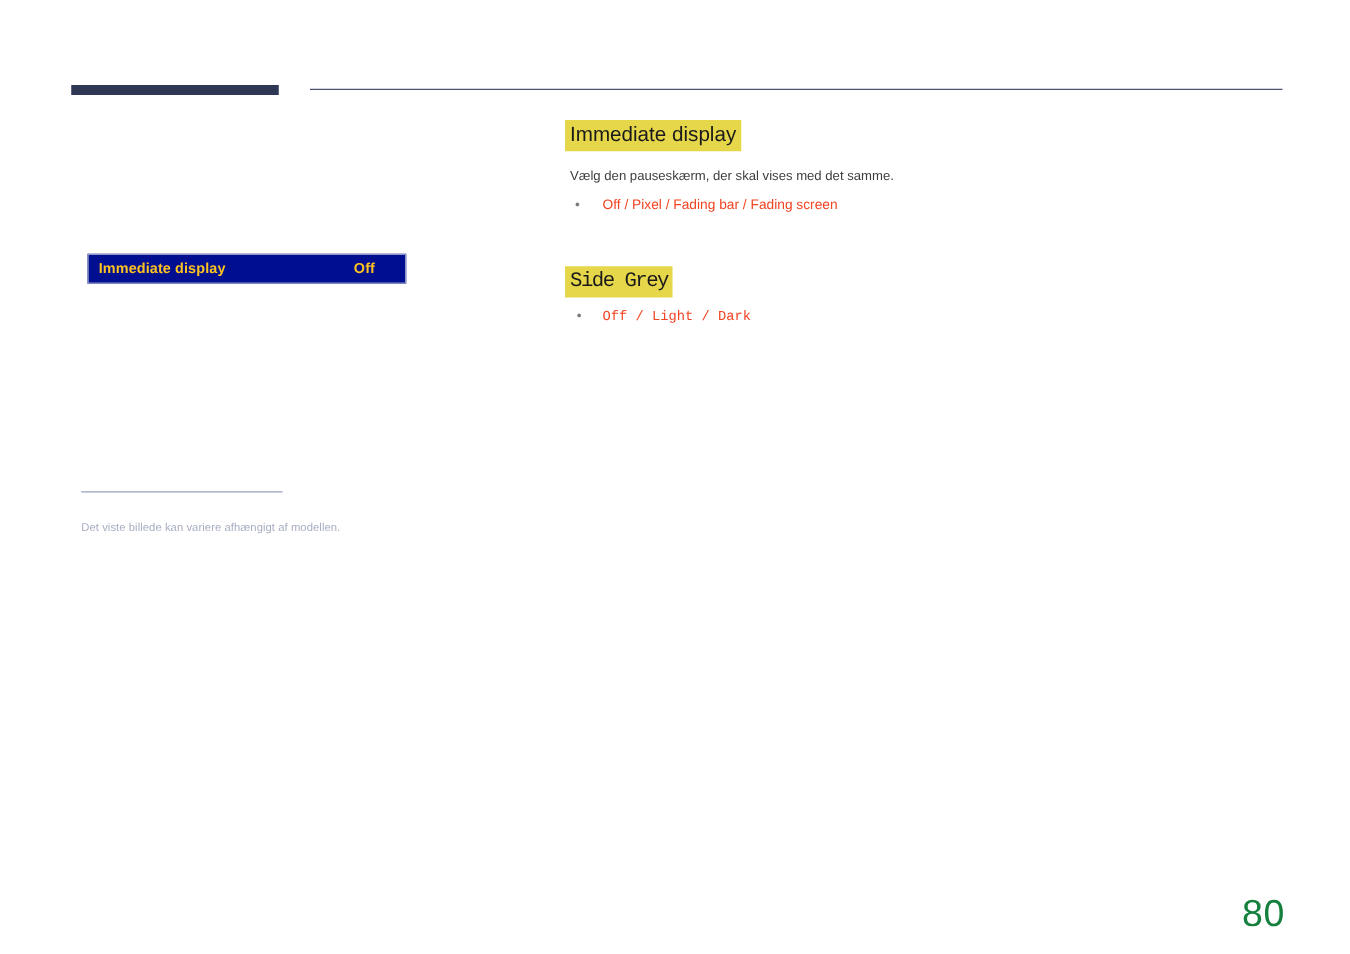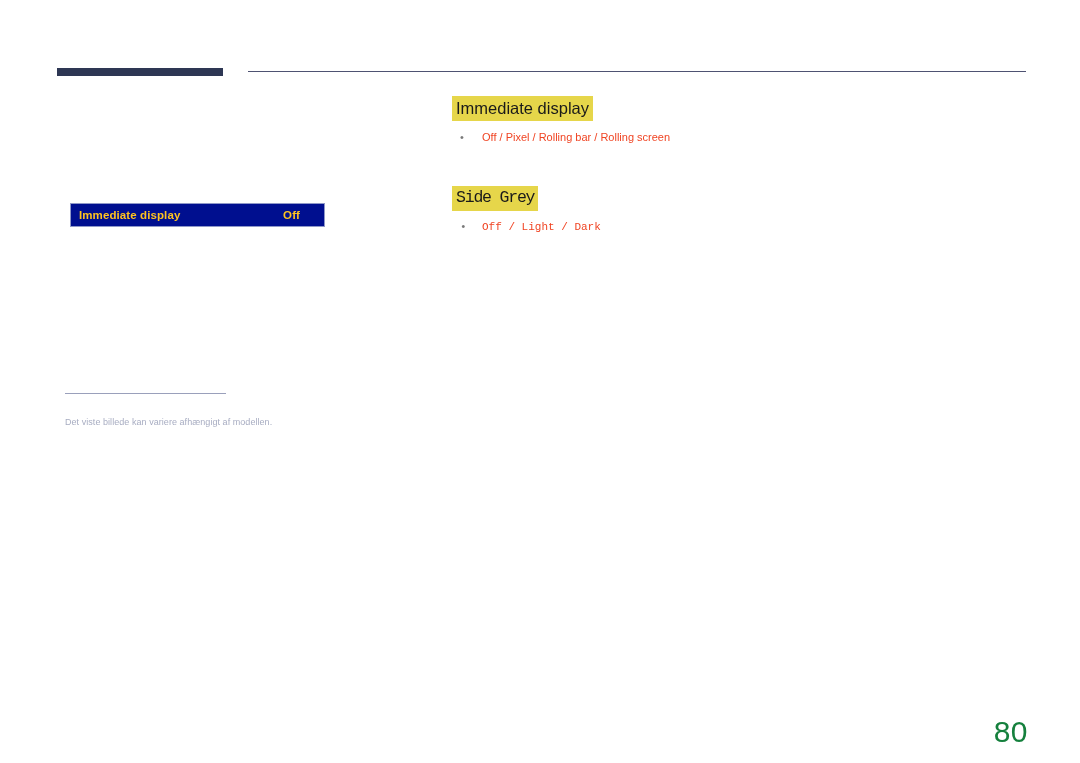--- a/index.html
+++ b/index.html
@@ -172,23 +172,24 @@
   </div>
 
   <div class="note-rule"></div>
   <div class="note-text">Det viste billede kan variere afhængigt af modellen.</div>
 </div>
 
 <div class="right-col">
 
   <div class="section">
     <h2 class="sec-heading">Immediate display</h2>
+    <p class="sec-body">Vælg den pauseskærm, der skal vises med det samme.</p>
     <div class="bullet-row">
       <span class="bullet-dot">•</span>
-      <span class="bullet-text">Off / Pixel / Rolling bar / Rolling screen</span>
+      <span class="bullet-text">Off / Pixel / Fading bar / Fading screen</span>
     </div>
   </div>
 
   <div class="section">
     <h2 class="sec-heading tight">Side Grey</h2>
     <div class="bullet-row">
       <span class="bullet-dot">•</span>
       <span class="bullet-text">Off / Light / Dark</span>
     </div>
   </div>

